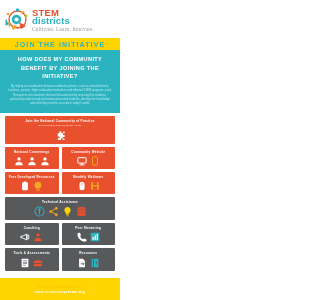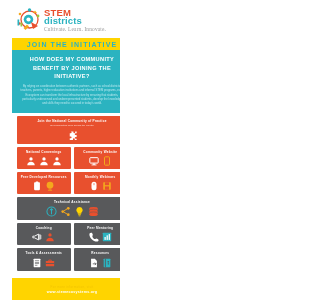--- a/index.html
+++ b/index.html
@@ -2,21 +2,21 @@
 <html><head>
 <meta charset="utf-8">
 <style>
   html,body{margin:0;padding:0;}
   body{
     width:120px;height:300px;overflow:hidden;
     background:#ffffff;
     font-family:"Liberation Sans", sans-serif;
     -webkit-font-smoothing:antialiased;
   }
-  .poster{position:relative;width:120px;height:300px;background:#ffffff;margin-left:12px;}
+  .poster{position:relative;width:120px;height:300px;background:#ffffff;}
 
   
   .header{height:38px;background:#ffffff;display:flex;align-items:center;padding:2px 4px 0 4px;box-sizing:border-box;}
   .logo-mark{position:relative;width:26px;height:26px;flex:0 0 26px;}
   .logo-mark svg{display:block;width:26px;height:26px;}
   .logo-words{margin-left:2px;line-height:1;}
   .logo-stem{font-size:9.5px;font-weight:bold;color:#E8502E;letter-spacing:.2px;display:block;}
   .logo-eco{font-size:9.5px;font-weight:bold;color:#2BB3C0;letter-spacing:.1px;display:block;margin-top:-1px;}
   .tagline{display:block;font-size:5.4px;color:#9a9a9a;letter-spacing:.15px;margin-top:1px;
            font-family:"Liberation Serif", serif;}

